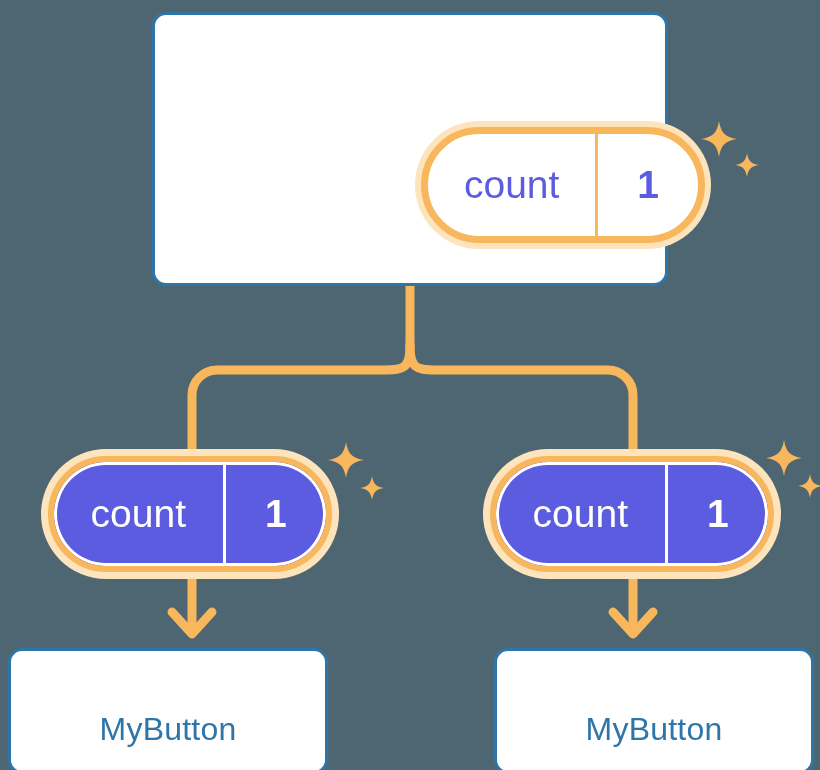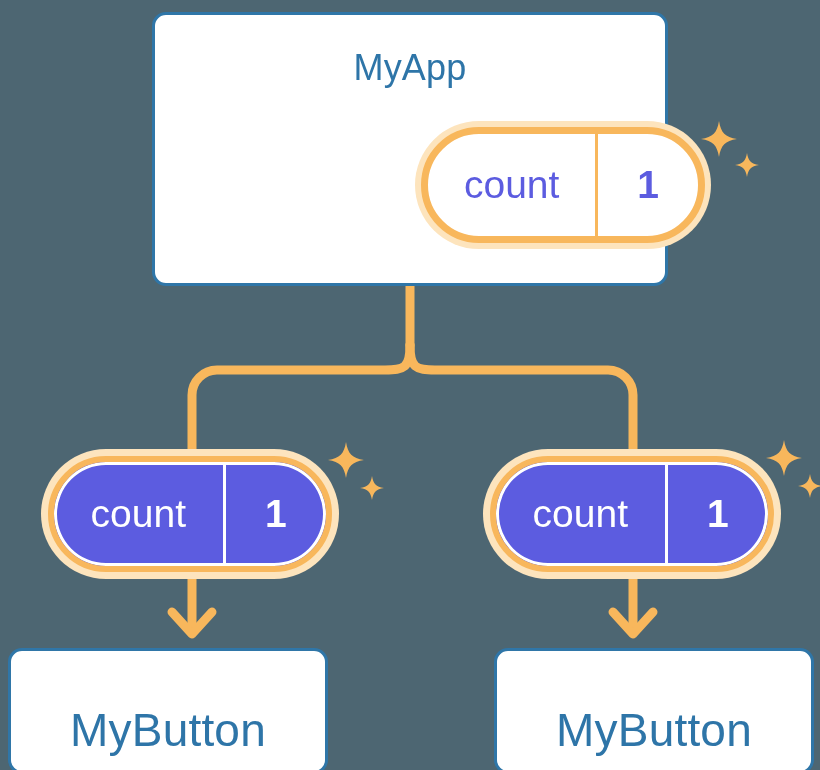--- a/index.html
+++ b/index.html
@@ -60,21 +60,21 @@
   }
   #button-card-left {
     left: 8px;
     width: 320px;
   }
   #button-card-right {
     left: 494px;
     width: 320px;
   }
   .button-card .card-title {
-    font-size: 46px;
+    font-size: 32px;
     margin-top: 37px;
   }
 
   
   .pill {
     position: absolute;
     box-sizing: border-box;
     border-radius: 999px;
     display: flex;
     align-items: stretch;
@@ -153,21 +153,20 @@
 
     <g fill="none" stroke="#f8b75c" stroke-width="9" stroke-linecap="round" stroke-linejoin="round">
       <path d="M192,578 L192,632"></path>
       <path d="M172,612 L192,634 L212,612"></path>
       <path d="M633,578 L633,632"></path>
       <path d="M613,612 L633,634 L653,612"></path>
     </g>
   </svg>
 
   <div id="app-card" class="card">
-    <div class="card-title">MyApp</div>
 
     <div id="pill-app" class="pill">
       <div class="pill-key">count</div>
       <div class="pill-val">1</div>
     </div>
 
     <svg id="sparkles-app" class="sparkle" width="70" height="70" viewBox="0 0 70 70">
       <path fill="#f8b75c" d="M24,2 C26,14 30,18 42,20 C30,22 26,26 24,38 C22,26 18,22 6,20 C18,18 22,14 24,2 Z"></path>
       <path fill="#f8b75c" d="M52,34 C53.3,42 56,44.7 64,46 C56,47.3 53.3,50 52,58 C50.7,50 48,47.3 40,46 C48,44.7 50.7,42 52,34 Z"></path>
     </svg>

